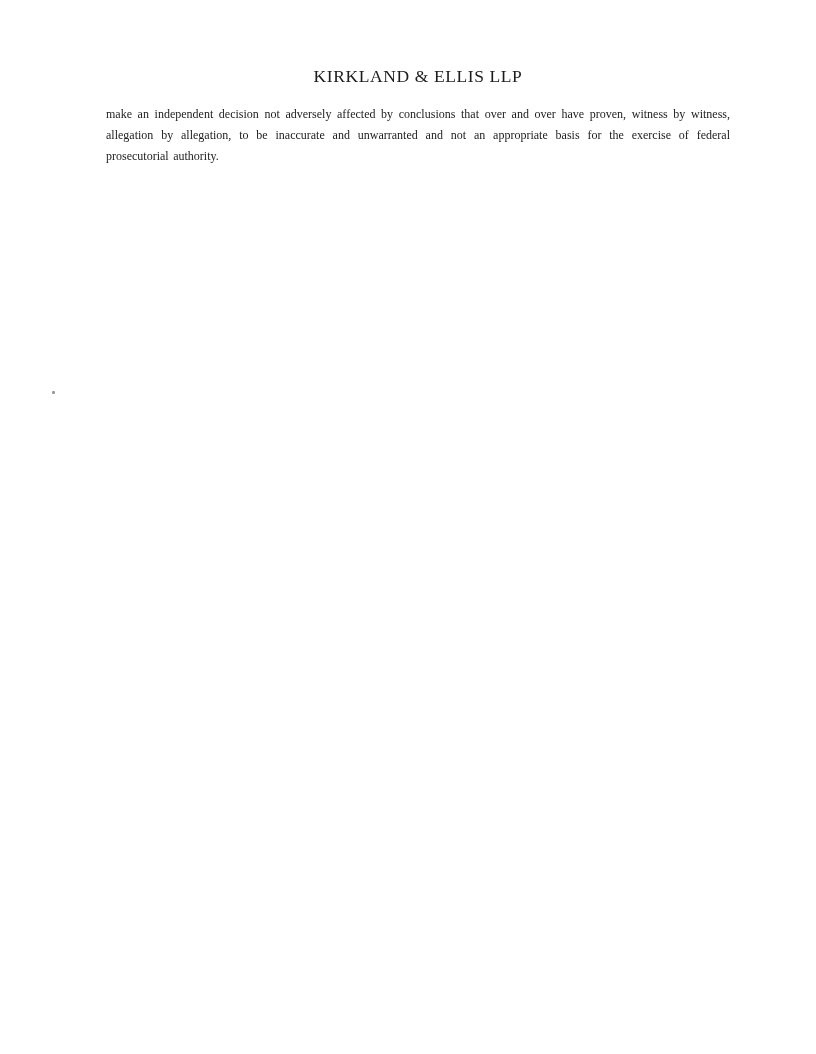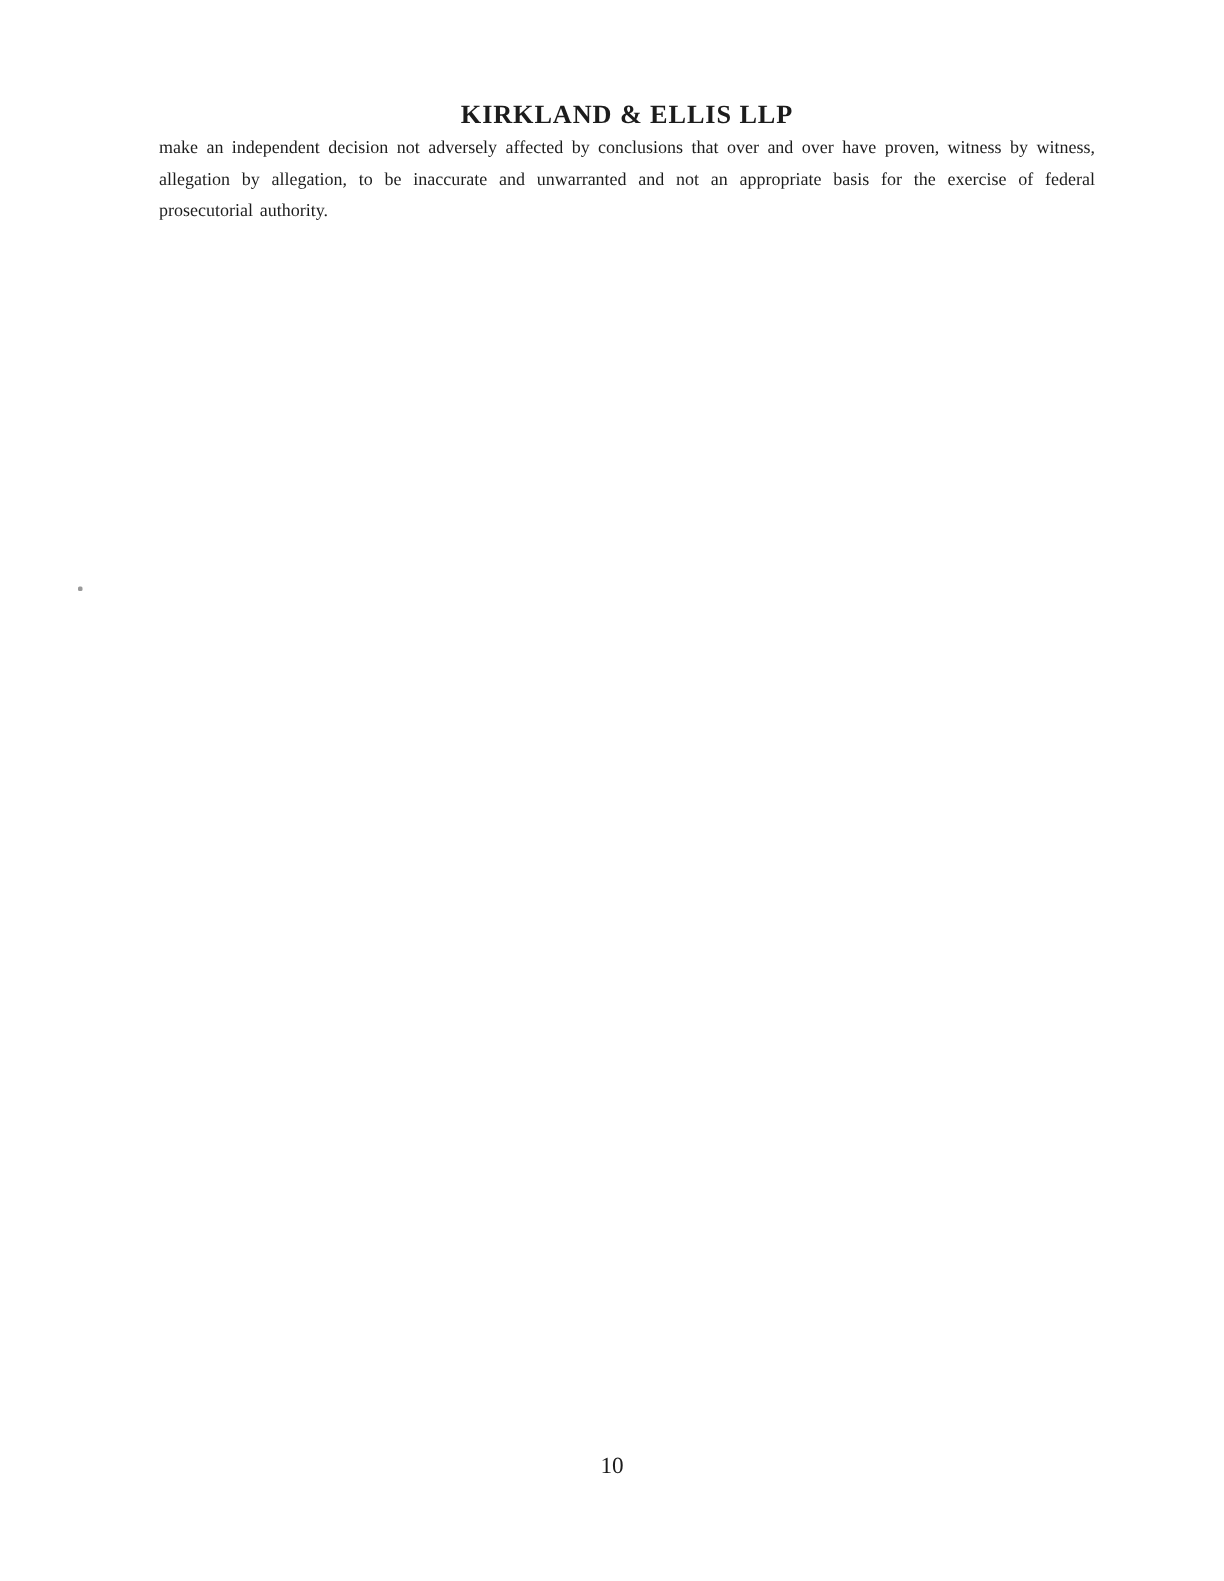--- a/index.html
+++ b/index.html
@@ -18,23 +18,23 @@
   }
   .text-block {
     position: absolute;
     top: 66px;
     left: 106px;
     width: 624px;
   }
   .firm-header {
     text-align: center;
     font-size: 17.5px;
-    font-weight: 700;
+    font-weight: 400;
     letter-spacing: 0.6px;
-    margin: 0 0 1px 0;
+    margin: 0 0 17px 0;
     white-space: nowrap;
   }
   .body-paragraph {
     font-size: 12px;
     line-height: 21px;
     text-align: justify;
     text-align-last: left;
     margin: 0;
     word-spacing: 1.5px;
   }
@@ -62,15 +62,14 @@
 <div class="page">
 
   <div class="text-block">
     <div class="firm-header">KIRKLAND &amp; ELLIS LLP</div>
 
     <p class="body-paragraph">make an independent decision not adversely affected by conclusions that over and over have proven, witness by witness, allegation by allegation, to be inaccurate and unwarranted and not an appropriate basis for the exercise of federal prosecutorial authority.</p>
   </div>
 
   <div class="scan-artifact"></div>
 
-  <div class="page-footer">10</div>
 
 </div>
 
 </body></html>

